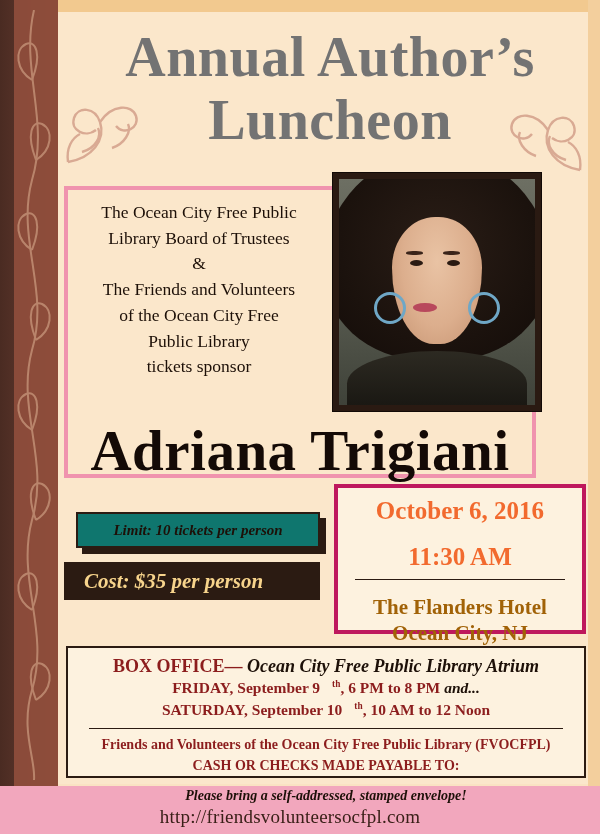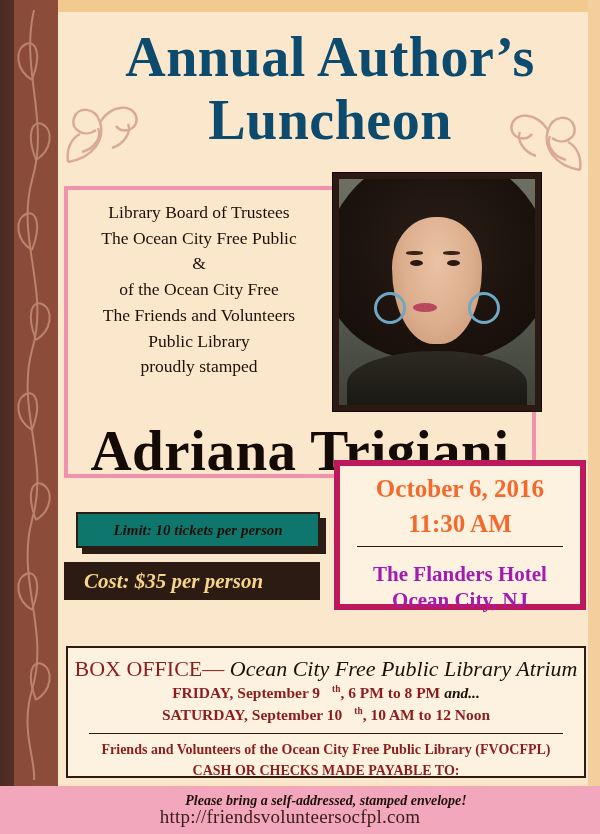--- a/index.html
+++ b/index.html
@@ -114,21 +114,21 @@
     top: 26px;
     width: 520px;
     text-align: center;
     z-index: 5;
   }
   .title-line {
     font-family: "Liberation Serif", serif;
     font-weight: bold;
     font-size: 56px;
     line-height: 1.12;
-    color: #0c4a6e;
+    color: #737373;
     letter-spacing: 0.5px;
   }
   .flourish {
     position: absolute;
     color: #c98d7a;
     opacity: 0.8;
   }
   .flourish.left { left: 62px; top: 82px; }
   .flourish.right { right: 14px; top: 92px; }
 
@@ -318,25 +318,25 @@
     font-style: italic;
     font-weight: bold;
     font-size: 21px;
     color: #f7d48c;
   }
 
   
   .date-box {
     position: absolute;
     left: 334px;
-    top: 460px;
+    top: 484px;
     width: 252px;
     height: 150px;
     background: #fdf2df;
-    border: 6px solid #be185d;
+    border: 4px solid #be185d;
     box-sizing: border-box;
     z-index: 6;
     text-align: center;
   }
   .date-line {
     margin-top: 8px;
     font-size: 25px;
     font-weight: bold;
     color: #f26a2e;
     line-height: 1.18;
@@ -344,41 +344,41 @@
   .date-rule {
     width: 86%;
     height: 1px;
     background: #2b1b12;
     margin: 8px auto 0;
   }
   .venue-line {
     margin-top: 14px;
     font-size: 21px;
     font-weight: bold;
-    color: #a21caf;
+    color: #a16207;
     line-height: 1.25;
   }
 
   
   .boxoffice {
     position: absolute;
     left: 66px;
     top: 646px;
     width: 520px;
     height: 132px;
     background: #fdf2df;
     border: 2px solid #2b1b12;
     box-sizing: border-box;
     z-index: 6;
     text-align: center;
     padding-top: 8px;
   }
   .bo-head {
-    font-size: 22px;
-    font-weight: normal;
+    font-size: 18px;
+    font-weight: bold;
     color: #8c1d1d;
   }
   .bo-head .dark {
     color: #1d1008;
     font-style: italic;
   }
   .bo-line {
     font-size: 15.5px;
     font-weight: bold;
     color: #8c1d1d;
@@ -458,27 +458,27 @@
   </svg>
 
   <div class="title-wrap">
     <div class="title-line">Annual Author’s</div>
     <div class="title-line">Luncheon</div>
   </div>
 
   <div class="mid-block"></div>
 
   <div class="sponsor-text">
+    <div>The Ocean City Free Public</div>
     <div>Library Board of Trustees</div>
-    <div>The Ocean City Free Public</div>
     <div class="sponsor-amp">&amp;</div>
+    <div>The Friends and Volunteers</div>
     <div>of the Ocean City Free</div>
-    <div>The Friends and Volunteers</div>
     <div>Public Library</div>
-    <div>proudly stamped</div>
+    <div>tickets sponsor</div>
   </div>
 
   <div class="author-name">Adriana Trigiani</div>
 
   <div class="photo-frame">
     <div class="photo">
       <div class="hair"></div>
       <div class="face"></div>
       <div class="brow l"></div>
       <div class="brow r"></div>
@@ -495,21 +495,21 @@
   <div class="limit-box">
     <span class="limit-text">Limit: 10 tickets per person</span>
   </div>
 
   <div class="cost-box">
     <span class="cost-text">Cost: $35 per person</span>
   </div>
 
   <div class="date-box">
     <div class="date-line">October 6, 2016</div>
-    <div class="date-line" style="margin-top:5px">11:30 AM</div>
+    <div class="date-line" style="margin-top:16px">11:30 AM</div>
     <div class="date-rule"></div>
     <div class="venue-line">The Flanders Hotel</div>
     <div class="venue-line" style="margin-top:0">Ocean City, NJ</div>
   </div>
 
   <div class="boxoffice">
     <div class="bo-head">
       <span>BOX OFFICE—</span>
       <span class="dark">Ocean City Free Public Library Atrium</span>
     </div>

